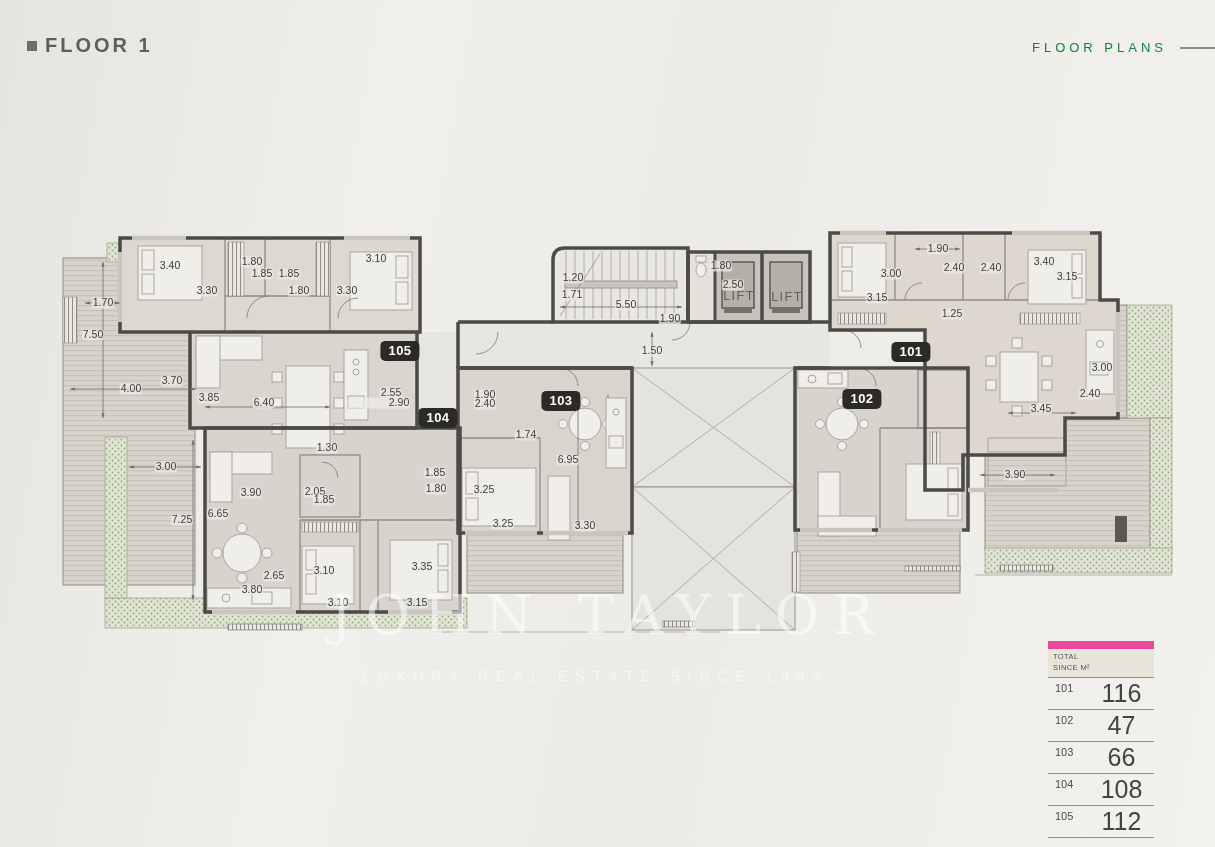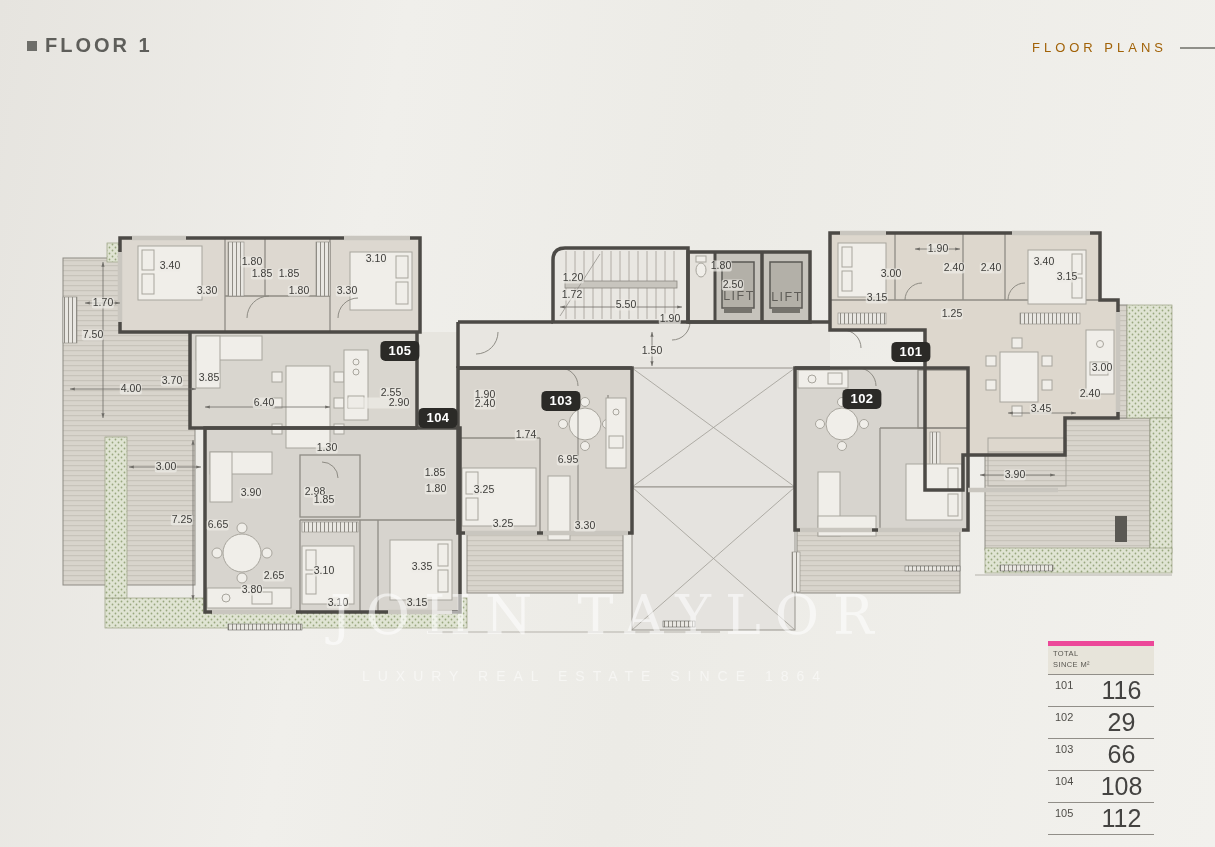--- a/index.html
+++ b/index.html
@@ -8,21 +8,21 @@
     font-family:"Liberation Sans",sans-serif;
     background:linear-gradient(100deg,#e6e4df 0%,#f0efeb 30%,#ecebe6 55%,#f2f1ed 100%);
   }
   #stage{position:relative;width:1215px;height:847px;}
 
   
   .title-square{position:absolute;left:27px;top:41px;width:10px;height:10px;background:#6e6e6a;}
   .page-title{position:absolute;left:45px;top:34px;font-size:20px;font-weight:600;
     letter-spacing:3px;color:#5e5e5a;}
   .section-title{position:absolute;right:48px;top:40px;font-size:13px;font-weight:500;
-    letter-spacing:4px;color:#a16207;}
+    letter-spacing:4px;color:#15803d;}
   .section-rule{position:absolute;right:0;top:47px;width:35px;height:2px;background:#8f8f89;}
 
   
   svg#plan{position:absolute;left:0;top:0;}
 
   
   #overlay{position:absolute;left:0;top:0;width:1215px;height:847px;pointer-events:none;}
   .dim{position:absolute;transform:translate(-50%,-50%);font-size:10.5px;color:#3d3c39;
     background:rgba(237,235,230,.72);padding:0 1px;border-radius:2px;white-space:nowrap;line-height:1.05;}
   .lift-label{position:absolute;transform:translate(-50%,-50%);font-size:12.5px;color:#5f5d58;
@@ -32,21 +32,21 @@
 
   
   .wm-brand{position:absolute;left:330px;top:584px;width:530px;text-align:center;
     font-family:"DejaVu Serif",serif;font-size:54px;letter-spacing:14px;
     color:rgba(255,255,255,.55);white-space:nowrap;}
   .wm-tagline{position:absolute;left:330px;top:668px;width:530px;text-align:center;
     font-family:"Liberation Sans",sans-serif;font-size:14px;letter-spacing:8px;
     color:rgba(255,255,255,.5);white-space:nowrap;}
 
   
-  .area-table{position:absolute;left:1048px;top:641px;width:106px;border-top:5px solid #ec4899;}
+  .area-table{position:absolute;left:1048px;top:641px;width:106px;border-top:8px solid #ec4899;}
   .area-table .thead{background:#e7e4da;padding:3px 4px 3px 5px;font-size:7.5px;
     letter-spacing:.4px;color:#57554f;line-height:1.45;border-bottom:1px solid #918e88;}
   .area-row{display:flex;align-items:flex-start;height:31px;border-bottom:1px solid #918e88;}
   .area-row .unit{width:34px;padding:4px 0 0 7px;font-size:11px;color:#504e49;}
   .area-row .val{flex:1;text-align:center;font-size:25px;font-weight:500;color:#444341;line-height:30px;}
 </style>
 </head>
 <body>
 
 <div id="stage">
@@ -350,46 +350,46 @@
       <span class="dim" style="left: 252px; top: 262px;">1.80</span>
       <span class="dim" style="left: 262px; top: 274px;">1.85</span>
       <span class="dim" style="left: 289px; top: 274px;">1.85</span>
       <span class="dim" style="left: 376px; top: 259px;">3.10</span>
       <span class="dim" style="left: 207px; top: 291px;">3.30</span>
       <span class="dim" style="left: 299px; top: 291px;">1.80</span>
       <span class="dim" style="left: 347px; top: 291px;">3.30</span>
       <span class="dim" style="left: 103px; top: 303px;">1.70</span>
       <span class="dim" style="left: 93px; top: 335px;">7.50</span>
       <span class="dim" style="left: 172px; top: 381px;">3.70</span>
-      <span class="dim" style="left: 209px; top: 378px;">3.85</span>
+      <span class="dim" style="left: 209px; top: 398px;">3.85</span>
       <span class="dim" style="left: 131px; top: 389px;">4.00</span>
       <span class="dim" style="left: 264px; top: 403px;">6.40</span>
       <span class="dim" style="left: 391px; top: 393px;">2.55</span>
       <span class="dim" style="left: 379px; top: 403px; padding-left: 41px;">2.90</span>
       <span class="dim" style="left: 327px; top: 448px;">1.30</span>
       <span class="dim" style="left: 573px; top: 278px;">1.20</span>
-      <span class="dim" style="left: 572px; top: 295px;">1.72</span>
+      <span class="dim" style="left: 572px; top: 295px;">1.71</span>
       <span class="dim" style="left: 626px; top: 305px;">5.50</span>
       <span class="dim" style="left: 670px; top: 319px;">1.90</span>
       <span class="dim" style="left: 721px; top: 266px;">1.80</span>
       <span class="dim" style="left: 733px; top: 285px;">2.50</span>
       <span class="dim" style="left: 652px; top: 351px;">1.50</span>
       <span class="dim" style="left: 485px; top: 395px;">1.90</span>
       <span class="dim" style="left: 485px; top: 404px;">2.40</span>
       <span class="dim" style="left: 526px; top: 435px;">1.74</span>
       <span class="dim" style="left: 568px; top: 460px;">6.95</span>
       <span class="dim" style="left: 484px; top: 490px;">3.25</span>
       <span class="dim" style="left: 503px; top: 524px;">3.25</span>
       <span class="dim" style="left: 585px; top: 526px;">3.30</span>
       <span class="dim" style="left: 166px; top: 467px;">3.00</span>
       <span class="dim" style="left: 182px; top: 520px;">7.25</span>
       <span class="dim" style="left: 251px; top: 493px;">3.90</span>
-      <span class="dim" style="left: 315px; top: 492px;">2.98</span>
+      <span class="dim" style="left: 315px; top: 492px;">2.05</span>
       <span class="dim" style="left: 324px; top: 500px;">1.85</span>
-      <span class="dim" style="left: 218px; top: 514px; margin-top: 11px;">6.65</span>
+      <span class="dim" style="left: 218px; top: 514px;">6.65</span>
       <span class="dim" style="left: 435px; top: 473px;">1.85</span>
       <span class="dim" style="left: 436px; top: 489px;">1.80</span>
       <span class="dim" style="left: 274px; top: 576px;">2.65</span>
       <span class="dim" style="left: 252px; top: 590px;">3.80</span>
       <span class="dim" style="left: 324px; top: 571px;">3.10</span>
       <span class="dim" style="left: 422px; top: 567px;">3.35</span>
       <span class="dim" style="left: 338px; top: 603px;">3.10</span>
       <span class="dim" style="left: 417px; top: 603px;">3.15</span>
       <span class="dim" style="left: 938px; top: 249px;">1.90</span>
       <span class="dim" style="left: 891px; top: 274px;">3.00</span>
@@ -420,21 +420,21 @@
       <div>TOTAL</div>
       <div>SINCE M²</div>
     </div>
     <div id="area-rows">
         <div class="area-row">
           <div class="unit">101</div>
           <div class="val">116</div>
         </div>
         <div class="area-row">
           <div class="unit">102</div>
-          <div class="val">29</div>
+          <div class="val">47</div>
         </div>
         <div class="area-row">
           <div class="unit">103</div>
           <div class="val">66</div>
         </div>
         <div class="area-row">
           <div class="unit">104</div>
           <div class="val">108</div>
         </div>
         <div class="area-row">

